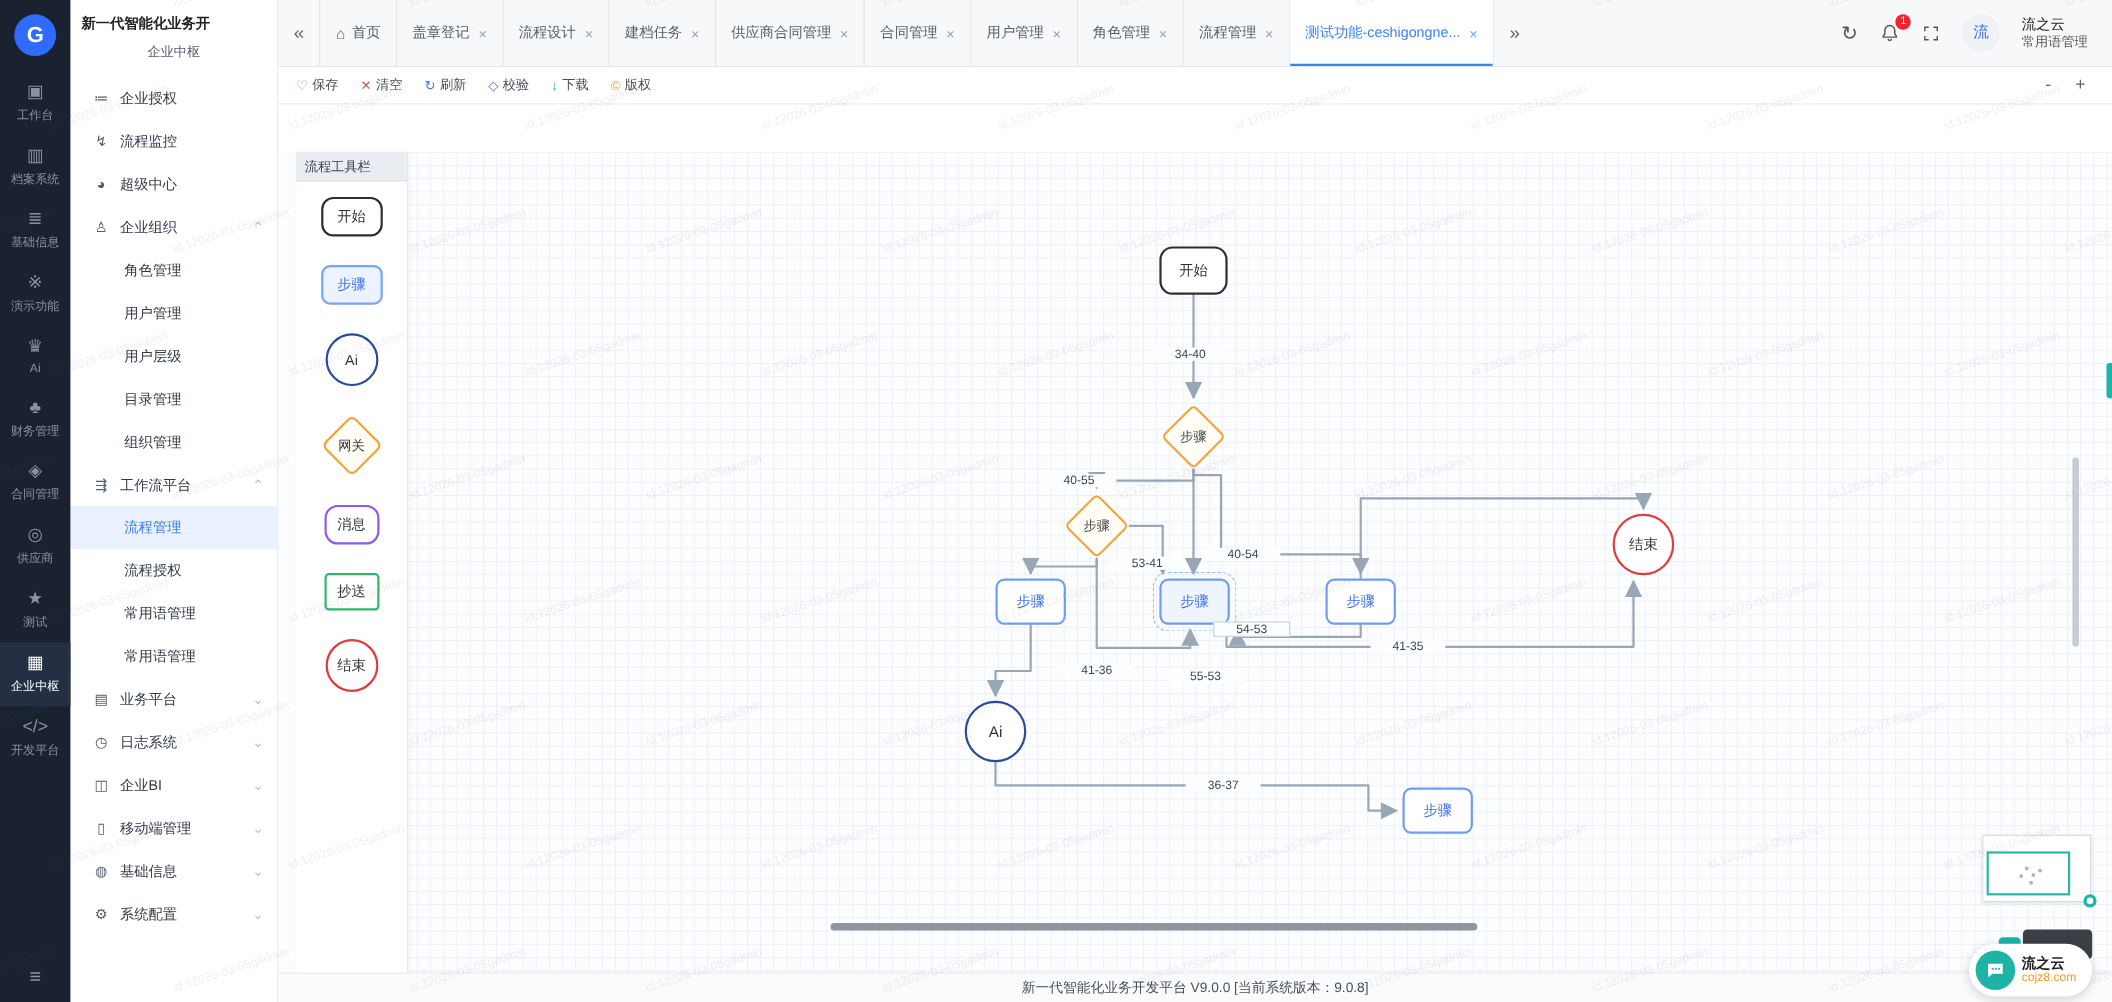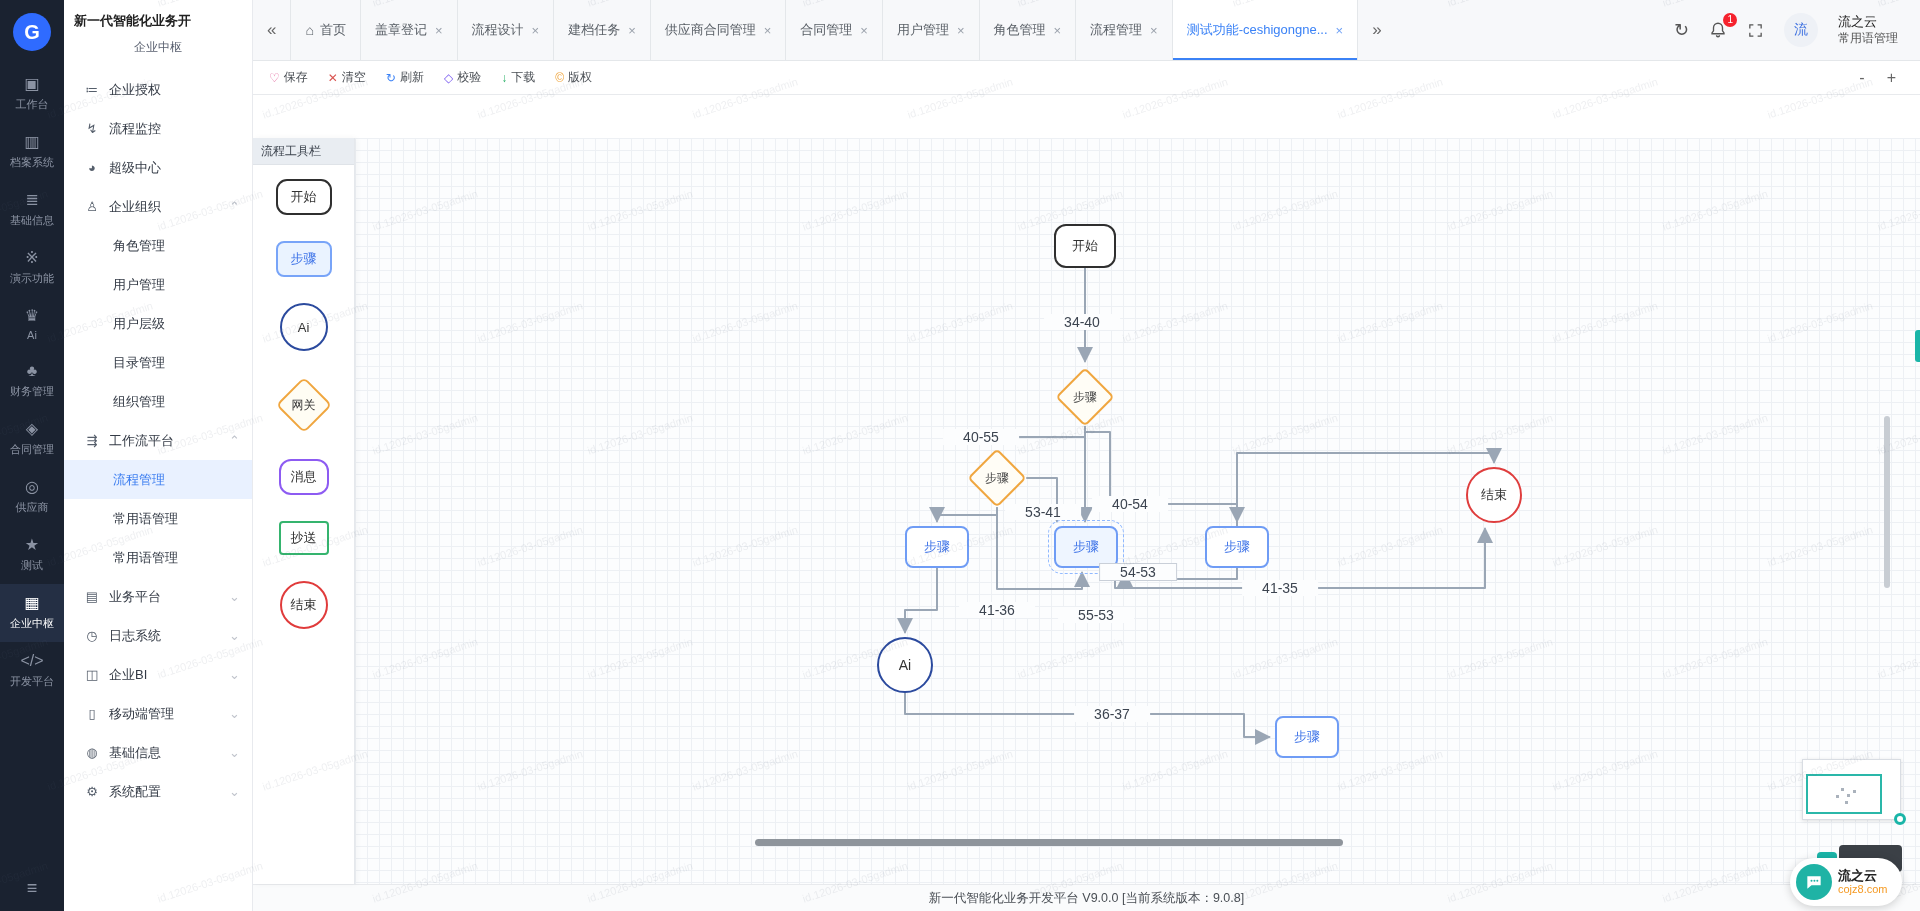--- a/index.html
+++ b/index.html
@@ -64,21 +64,21 @@
   .titlebar h1 { font-size:17px; color:#111; }
   .toolbar { height:34px; background:#fff; border-bottom:1px solid #e8eaed; display:flex; align-items:center; padding:0 24px 0 16px; }
   #tools { display:flex; gap:20px; }
   .tool-btn { display:flex; align-items:center; gap:4px; font-size:12px; color:#4a4f55; cursor:pointer; }
   .tool-ic { font-size:12px; }
   .zoom { margin-left:auto; display:flex; gap:22px; font-size:16px; color:#666; }
   .zoom span { cursor:pointer; }
 
   
   .canvas-wrap { position:absolute; left:0; top:138px; right:0; bottom:27px; background:#fcfdfe; }
-  .palette { position:absolute; left:0; top:0; width:102px; height:100%; background:#fff;
+  .palette { position:absolute; left:16px; top:0; width:102px; height:100%; background:#fff;
     border-right:1px solid #e5e8ec; box-shadow:2px 0 6px rgba(0,0,0,0.04); z-index:4; }
   .pal-head { height:27px; line-height:27px; background:#e9edf2; color:#3c434d; font-size:12px;
     padding-left:8px; border-bottom:1px solid #dfe3e8; }
   .pal-item { display:flex; justify-content:center; margin:14px 0 26px; cursor:grab; }
   .pshape { display:flex; align-items:center; justify-content:center; font-size:13px; color:#333; background:#fff; }
   .pshape-start { width:56px; height:36px; border:2px solid #2f2f2f; border-radius:11px; }
   .pshape-step  { width:56px; height:36px; border:2px solid #78a4f8; border-radius:8px; color:#3f74e8; }
   .pshape-step.selected { background:#eaf3ff; }
   .pshape-ai    { width:48px; height:48px; border:2px solid #2b4a9e; border-radius:50%; }
   .pshape-message { width:50px; height:36px; border:2px solid #8d5bf2; border-radius:12px; }
@@ -103,21 +103,21 @@
   .node-step  { width:64px; height:42px; border:2px solid #6f9cf5; border-radius:8px; color:#3f74e8; }
   .node-step.selected { background:#eef5ff; outline:1px dashed #8fb8ff; outline-offset:5px; }
   .node-ai  { width:56px; height:56px; border:2px solid #2b4a9e; border-radius:50%; font-size:14px; }
   .node-end { width:56px; height:56px; border:2px solid #df3d3d; border-radius:50%; }
   .node-gw-wrap { width:60px; height:60px; background:transparent; }
   .node-gw { position:absolute; left:9px; top:9px; width:42px; height:42px; transform:rotate(45deg);
     border:2px solid #f0a63f; background:#fffdf6; border-radius:5px; }
   .node-gw-lb { position:absolute; inset:0; display:flex; align-items:center; justify-content:center;
     font-size:12px; color:#444; }
 
-  .edge-label { position:absolute; transform:translate(-50%,-50%); background:#fcfdfe; font-size:14px;
+  .edge-label { position:absolute; transform:translate(-50%,-50%); background:#fcfdfe; font-size:11px;
     color:#3c4450; padding:0 20px; z-index:4; white-space:nowrap; }
   .edge-label.boxed { border:1px solid #c9cfd8; }
 
   .h-scrollbar { position:absolute; left:400px; top:701px; width:588px; height:7px;
     background:#8f959c; border-radius:4px; cursor:pointer; z-index:5; }
   .v-scrollbar { position:absolute; right:30px; top:278px; width:6px; height:172px;
     background:#c8cdd3; border-radius:3px; cursor:pointer; z-index:5; }
 
   .minimap { position:absolute; right:19px; bottom:64px; width:99px; height:61px; background:#fff;
     border:1px solid #d9dde3; box-shadow:0 1px 4px rgba(0,0,0,0.12); z-index:20; }
@@ -232,20 +232,21 @@
       <div class="sb-child">用户管理</div>
       <div class="sb-child">用户层级</div>
       <div class="sb-child">目录管理</div>
       <div class="sb-child">组织管理</div>
       <div class="sb-item">
         <span class="sb-ic">⇶</span>
         <span class="sb-lb">工作流平台</span>
         <span class="sb-arrow">⌃</span>
       </div>
       <div class="sb-child active">流程管理</div>
+      <div class="sb-child">流程授权</div>
       <div class="sb-child">常用语管理</div>
       <div class="sb-child">常用语管理</div>
       <div class="sb-item">
         <span class="sb-ic">▤</span>
         <span class="sb-lb">业务平台</span>
         <span class="sb-arrow">⌄</span>
       </div>
       <div class="sb-item">
         <span class="sb-ic">◷</span>
         <span class="sb-lb">日志系统</span>

